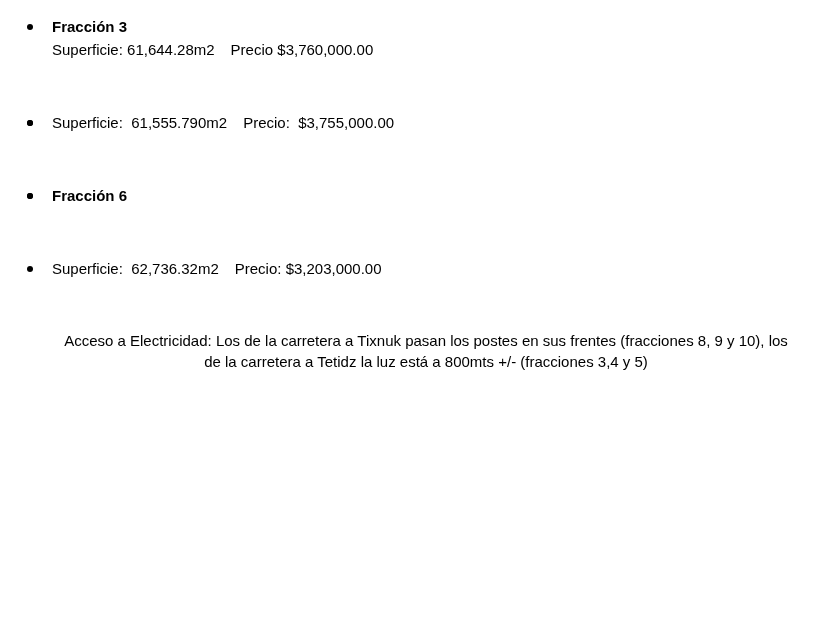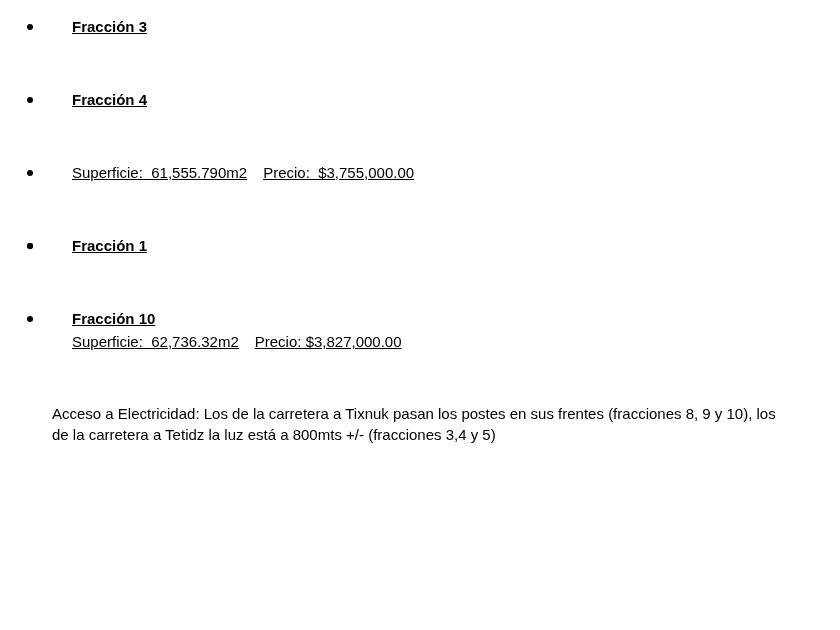--- a/index.html
+++ b/index.html
@@ -14,24 +14,23 @@
     font-family: "Liberation Sans", sans-serif;
     font-size: 15px;
     color: #000000;
     -webkit-font-smoothing: antialiased;
   }
   .doc {
     padding-top: 15px;
   }
   .fraction-item {
     position: relative;
-    padding-left: 72px;
+    padding-left: 52px;
     line-height: 23px;
     margin-bottom: 50px;
-    text-decoration: underline;
   }
   .bullet {
     position: absolute;
     left: 27px;
     top: 9px;
     width: 6px;
     height: 6px;
     background: #000000;
     border-radius: 50%;
   }
@@ -46,55 +45,55 @@
   .precio {
     margin-left: 16px;
   }
   .notes {
     margin: 21px 40px 0 52px;
     line-height: 21px;
   }
   .notes span {
     display: block;
     white-space: pre;
+    text-align: center;
   }
 </style>
 </head>
 <body>
 
 <div class="doc">
 
   <div class="fraction-item">
     <span class="bullet"></span>
     <span class="item-title">Fracción 3</span>
+    <span class="item-detail"><span>Superficie: 61,644.28m2</span><span class="precio">Precio $3,760,000.00</span></span>
   </div>
 
   <div class="fraction-item">
     <span class="bullet"></span>
-    <span class="item-title">Fracción 4</span>
   </div>
 
   <div class="fraction-item">
     <span class="bullet"></span>
     <span class="item-detail"><span>Superficie:  61,555.790m2</span><span class="precio">Precio:  $3,755,000.00</span></span>
   </div>
 
   <div class="fraction-item">
     <span class="bullet"></span>
   </div>
 
   <div class="fraction-item">
     <span class="bullet"></span>
-    <span class="item-title">Fracción 1</span>
+    <span class="item-title">Fracción 6</span>
   </div>
 
   <div class="fraction-item">
     <span class="bullet"></span>
-    <span class="item-title">Fracción 10</span>
-    <span class="item-detail"><span>Superficie:  62,736.32m2</span><span class="precio">Precio: $3,827,000.00</span></span>
+    <span class="item-detail"><span>Superficie:  62,736.32m2</span><span class="precio">Precio: $3,203,000.00</span></span>
   </div>
 
   <div class="notes">
     <span>Acceso a Electricidad: Los de la carretera a Tixnuk pasan los postes en sus frentes (fracciones 8, 9 y 10), los</span>
     <span>de la carretera a Tetidz la luz está a 800mts +/- (fracciones 3,4 y 5)</span>
   </div>
 
 </div>
 
 </body></html>

